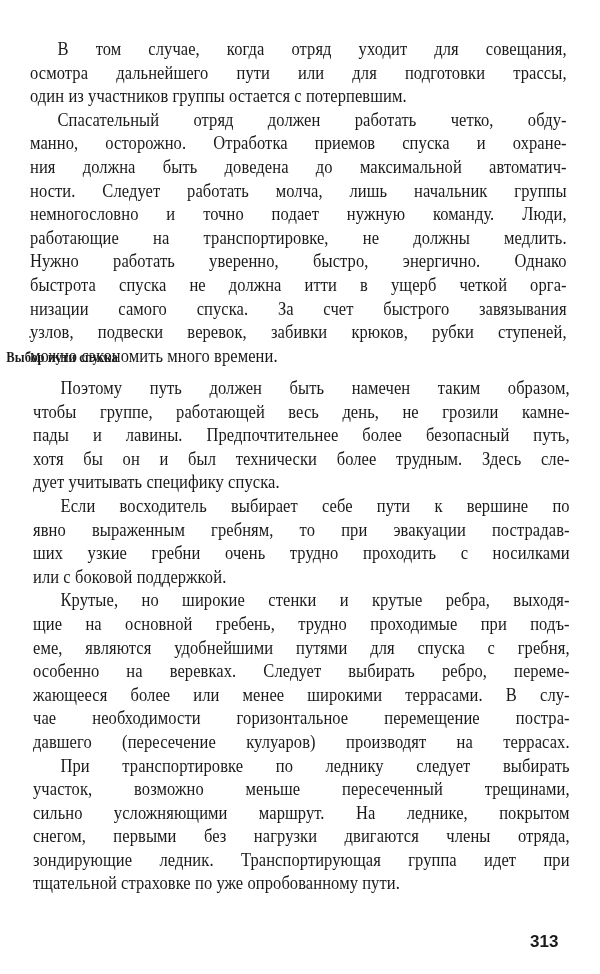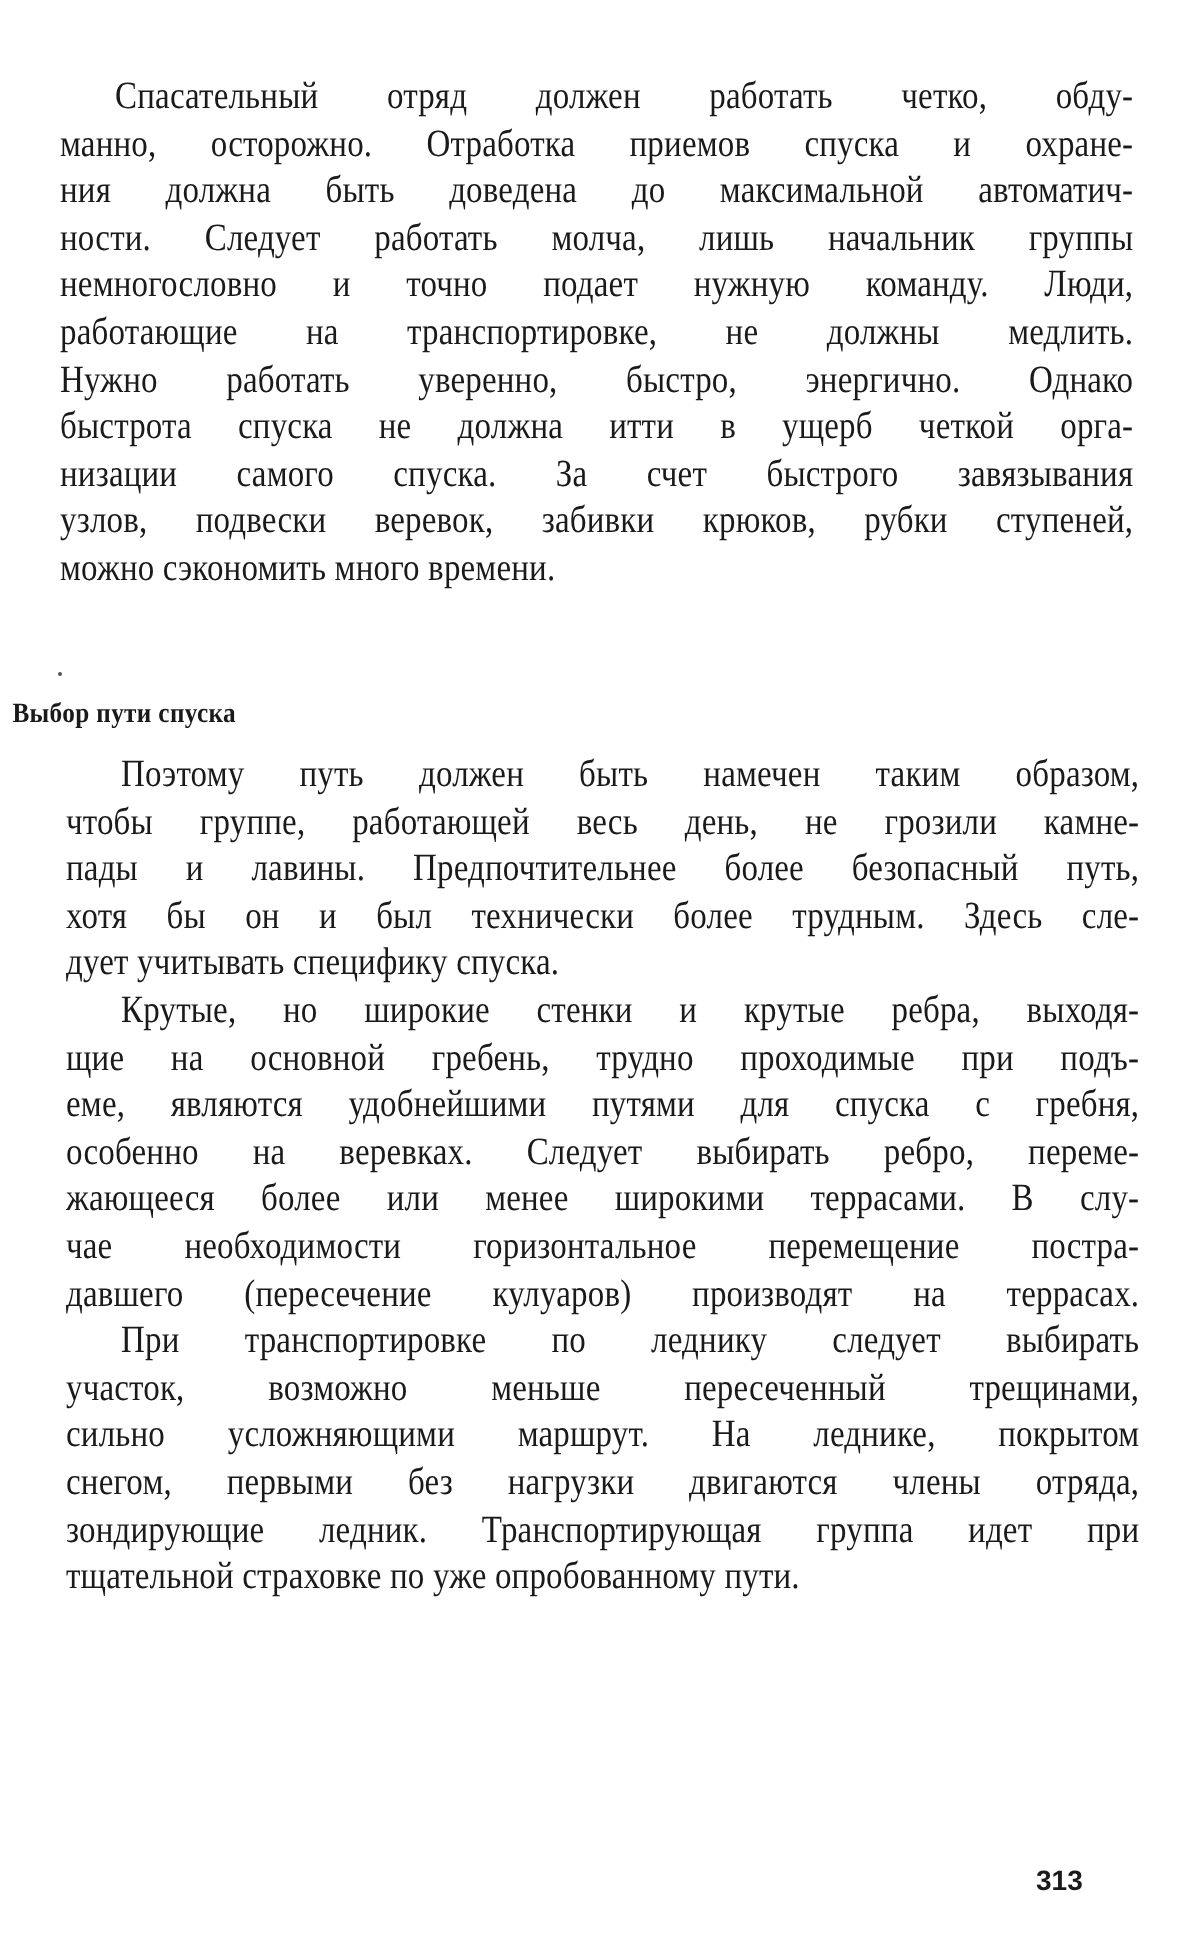--- a/index.html
+++ b/index.html
@@ -18,28 +18,33 @@
   .line.last { text-align-last: left; }
   .line.indent { padding-left: 32px; width: 592px; }
   .block2 { position: absolute; left: 33px; top: 376px; width: 535px; }
   .heading {
     position: absolute; left: 0; top: 350px; width: 600px; text-align: left;
     font-weight: bold; font-size: 14px; letter-spacing: 0.2px;
   }
   .heading span { display: inline-block; transform: scaleX(0.9); }
   .dot { position: absolute; left: 29px; top: 336px; width: 2px; height: 2px; background: #555; border-radius: 1px; }
   .pageno {
-    position: absolute; left: 518px; top: 932px; font-weight: bold; font-size: 14px;
+    position: absolute; left: 530px; top: 932px; font-weight: bold; font-size: 17px;
     font-family: "Liberation Sans", "DejaVu Sans", sans-serif;
   }
 </style>
 </head>
 <body>
 
 <div class="page">
+  <div>
+    <span class="line indent">В том случае, когда отряд уходит для совещания,</span>
+    <span class="line">осмотра дальнейшего пути или для подготовки трассы,</span>
+    <span class="line last">один из участников группы остается с потерпевшим.</span>
+  </div>
   <div>
     <span class="line indent">Спасательный отряд должен работать четко, обду-</span>
     <span class="line">манно, осторожно. Отработка приемов спуска и охране-</span>
     <span class="line">ния должна быть доведена до максимальной автоматич-</span>
     <span class="line">ности. Следует работать молча, лишь начальник группы</span>
     <span class="line">немногословно и точно подает нужную команду. Люди,</span>
     <span class="line">работающие на транспортировке, не должны медлить.</span>
     <span class="line">Нужно работать уверенно, быстро, энергично. Однако</span>
     <span class="line">быстрота спуска не должна итти в ущерб четкой орга-</span>
     <span class="line">низации самого спуска. За счет быстрого завязывания</span>
@@ -54,20 +59,26 @@
 
 <div class="block2">
   <div>
     <span class="line indent">Поэтому путь должен быть намечен таким образом,</span>
     <span class="line">чтобы группе, работающей весь день, не грозили камне-</span>
     <span class="line">пады и лавины. Предпочтительнее более безопасный путь,</span>
     <span class="line">хотя бы он и был технически более трудным. Здесь сле-</span>
     <span class="line last">дует учитывать специфику спуска.</span>
   </div>
   <div>
+    <span class="line indent">Если восходитель выбирает себе пути к вершине по</span>
+    <span class="line">явно выраженным гребням, то при эвакуации пострадав-</span>
+    <span class="line">ших узкие гребни очень трудно проходить с носилками</span>
+    <span class="line last">или с боковой поддержкой.</span>
+  </div>
+  <div>
     <span class="line indent">Крутые, но широкие стенки и крутые ребра, выходя-</span>
     <span class="line">щие на основной гребень, трудно проходимые при подъ-</span>
     <span class="line">еме, являются удобнейшими путями для спуска с гребня,</span>
     <span class="line">особенно на веревках. Следует выбирать ребро, переме-</span>
     <span class="line">жающееся более или менее широкими террасами. В слу-</span>
     <span class="line">чае необходимости горизонтальное перемещение постра-</span>
     <span class="line">давшего (пересечение кулуаров) производят на террасах.</span>
   </div>
   <div>
     <span class="line indent">При транспортировке по леднику следует выбирать</span>

